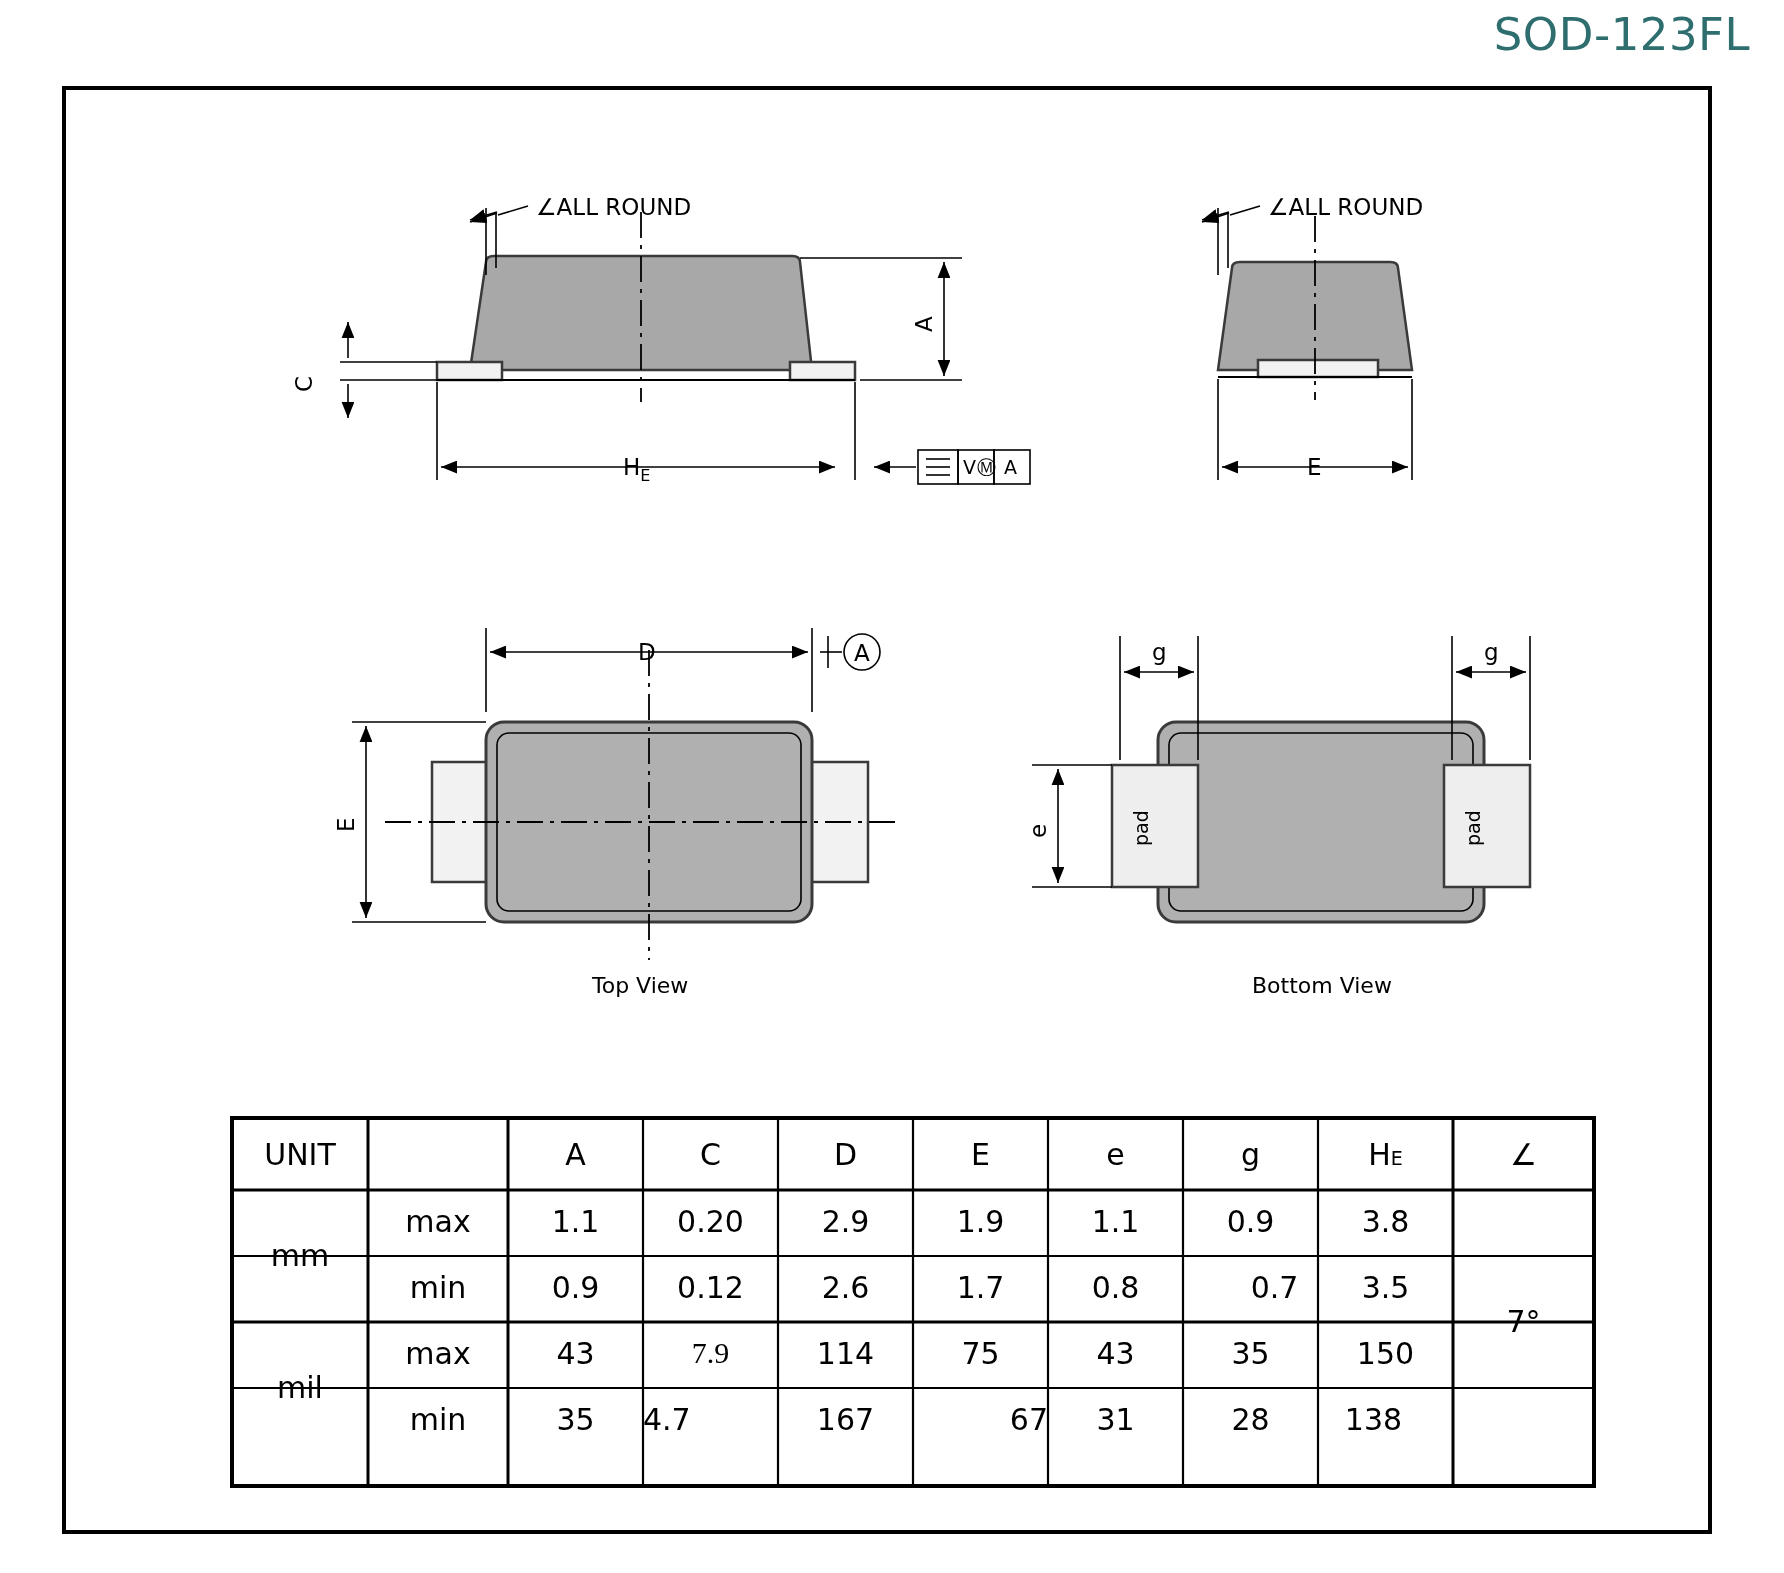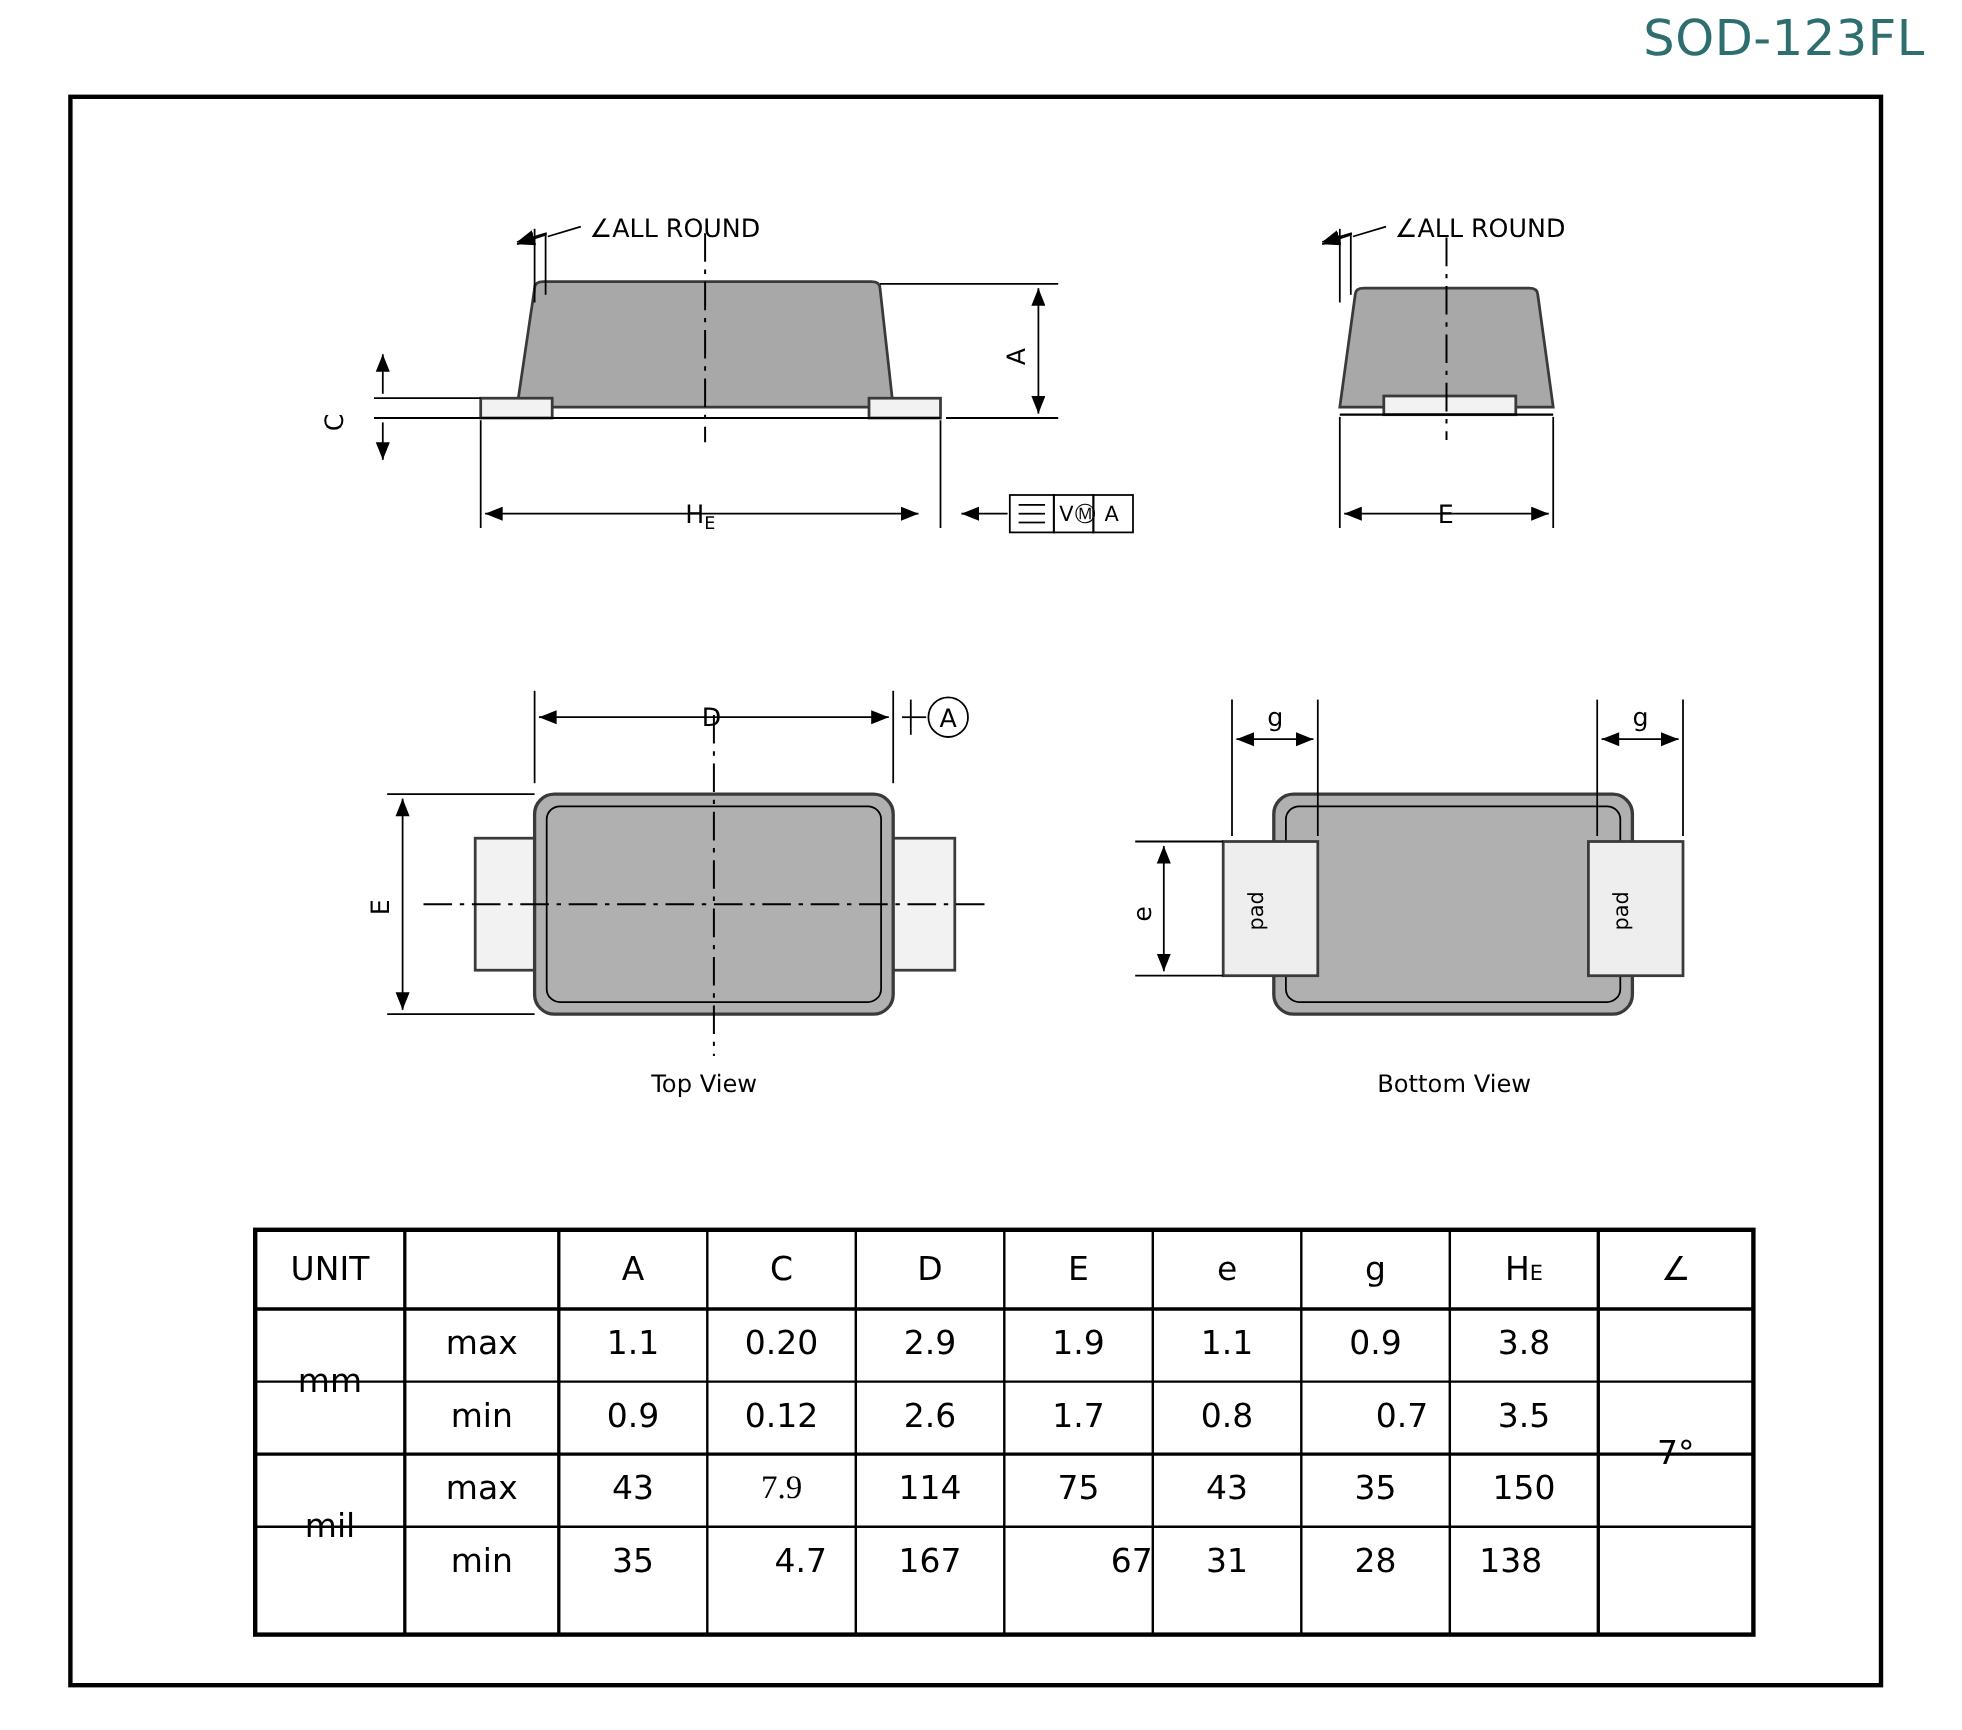--- a/index.html
+++ b/index.html
@@ -274,21 +274,21 @@
       <div class="tbl-txt" style="position:absolute;left:778px;top:1336px;width:135px;text-align:center;">114</div>
       <div class="tbl-txt" style="position:absolute;left:913px;top:1336px;width:135px;text-align:center;">75</div>
       <div class="tbl-txt" style="position:absolute;left:1048px;top:1336px;width:135px;text-align:center;">43</div>
       <div class="tbl-txt" style="position:absolute;left:1183px;top:1336px;width:135px;text-align:center;">35</div>
       <div class="tbl-txt" style="position:absolute;left:1318px;top:1336px;width:135px;text-align:center;">150</div>
     </div>
 
     <div>
       <div class="tbl-txt" style="position:absolute;left:368px;top:1402px;width:140px;text-align:center;">min</div>
       <div class="tbl-txt" style="position:absolute;left:508px;top:1402px;width:135px;text-align:center;">35</div>
-      <div class="tbl-txt" style="position:absolute;left:657px;top:1402px;width:142px;text-align:center;">4.7</div>
+      <div class="tbl-txt" style="position:absolute;left:643px;top:1402px;width:142px;text-align:left;">4.7</div>
       <div class="tbl-txt" style="position:absolute;left:778px;top:1402px;width:135px;text-align:center;">167</div>
       <div class="tbl-txt" style="position:absolute;left:913px;top:1402px;width:135px;text-align:right;">67</div>
       <div class="tbl-txt" style="position:absolute;left:1048px;top:1402px;width:135px;text-align:center;">31</div>
       <div class="tbl-txt" style="position:absolute;left:1183px;top:1402px;width:135px;text-align:center;">28</div>
       <div class="tbl-txt" style="position:absolute;left:1318px;top:1402px;width:111px;text-align:center;">138</div>
     </div>
   </div>
 
 </div>
 

